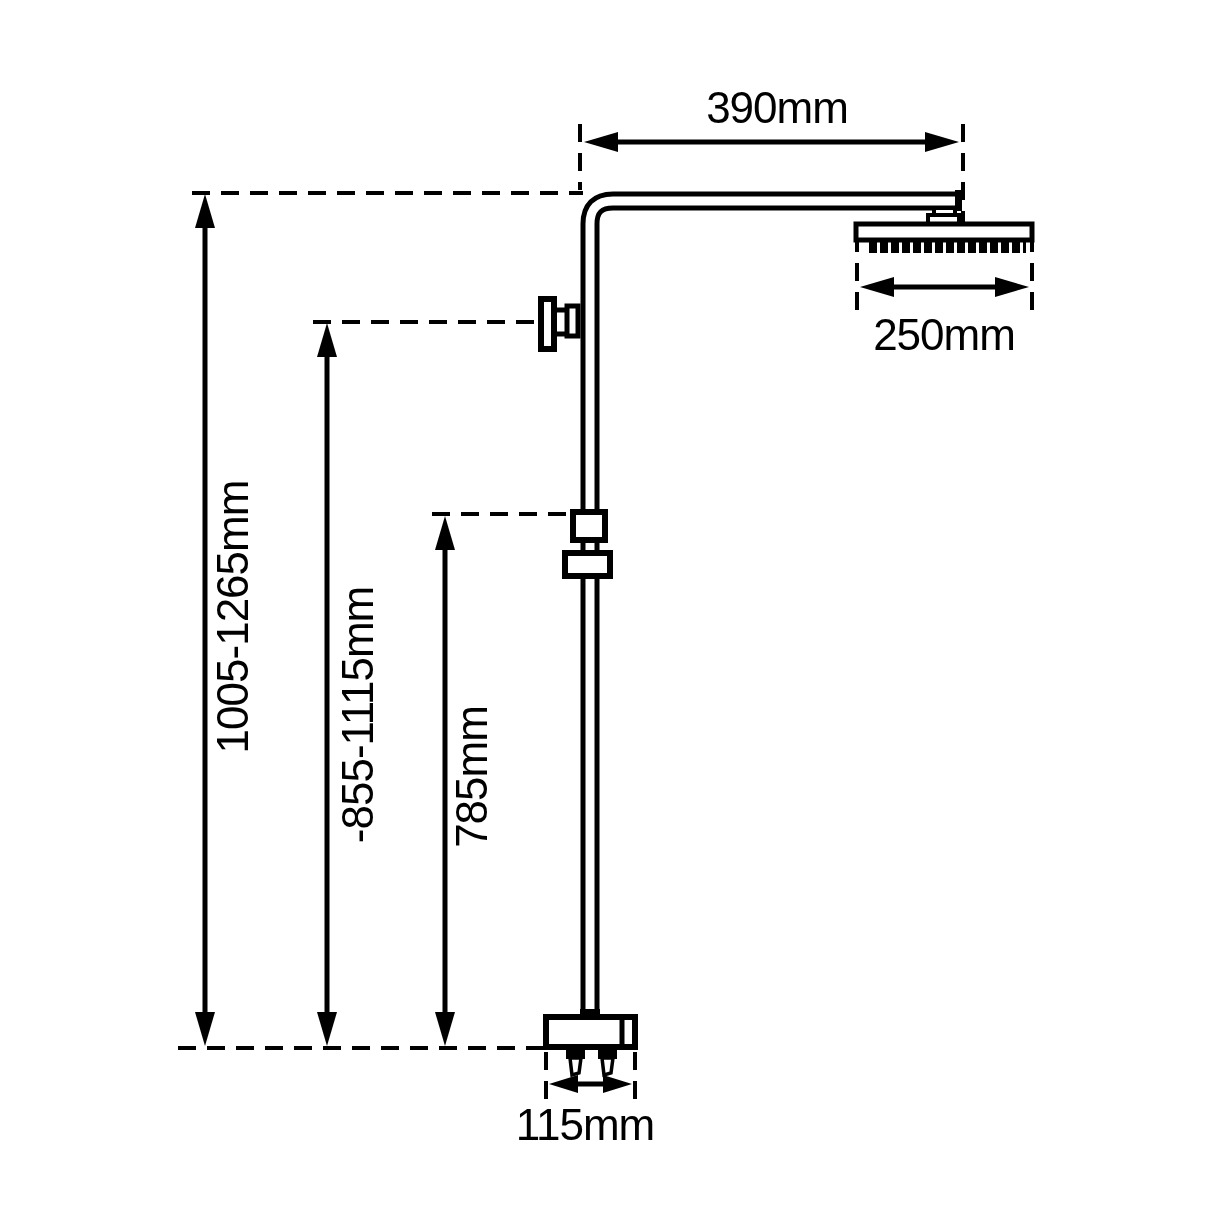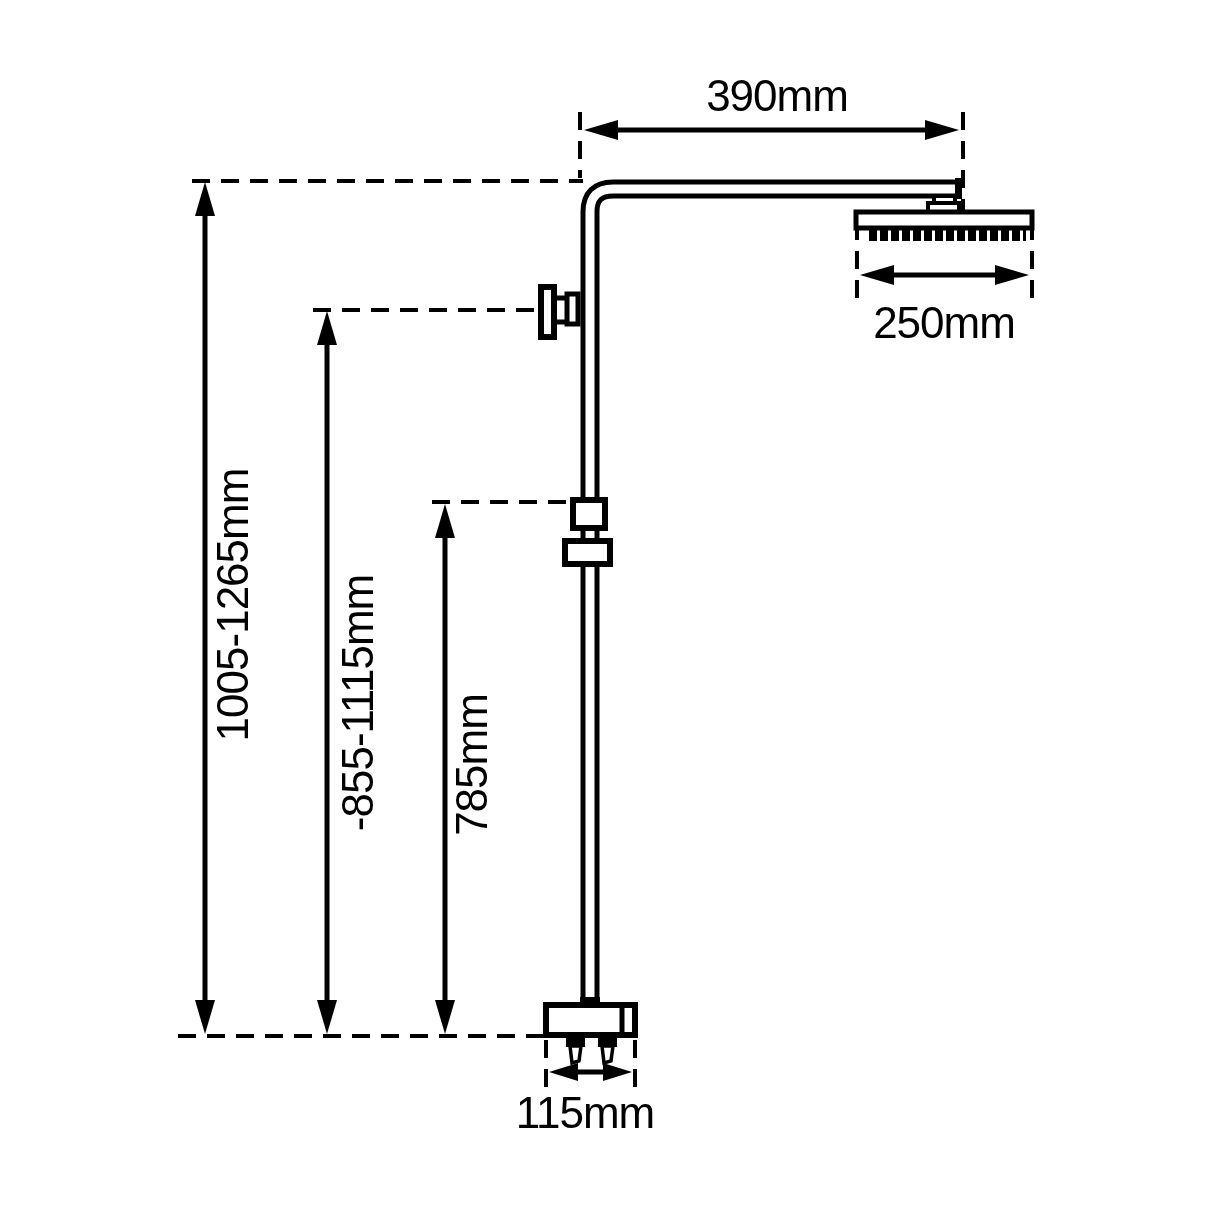--- a/index.html
+++ b/index.html
@@ -9,20 +9,21 @@
     width: 1214px;
     height: 1214px;
     overflow: hidden;
     font-family: "Liberation Sans", sans-serif;
   }
   .canvas {
     position: relative;
     width: 1214px;
     height: 1165px;
     background: #ffffff;
+    margin-top: 12px;
   }
   svg text {
     font-family: "Liberation Sans", sans-serif;
     font-size: 44px;
     font-weight: 400;
     letter-spacing: -1px;
     fill: #000000;
   }
   .shaft { stroke: #000000; stroke-width: 5; }
   .dash  { stroke: #000000; stroke-width: 4; stroke-dasharray: 18 11; fill: none; }

